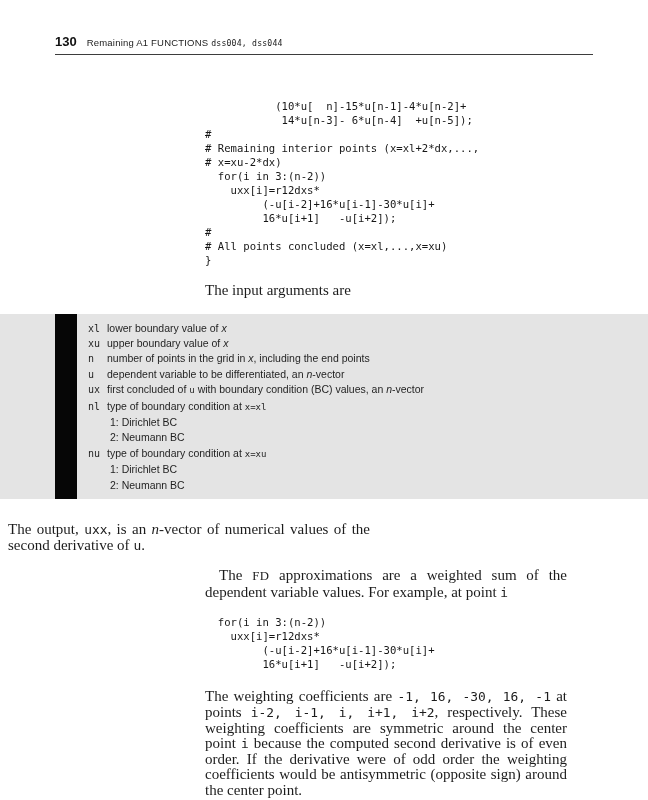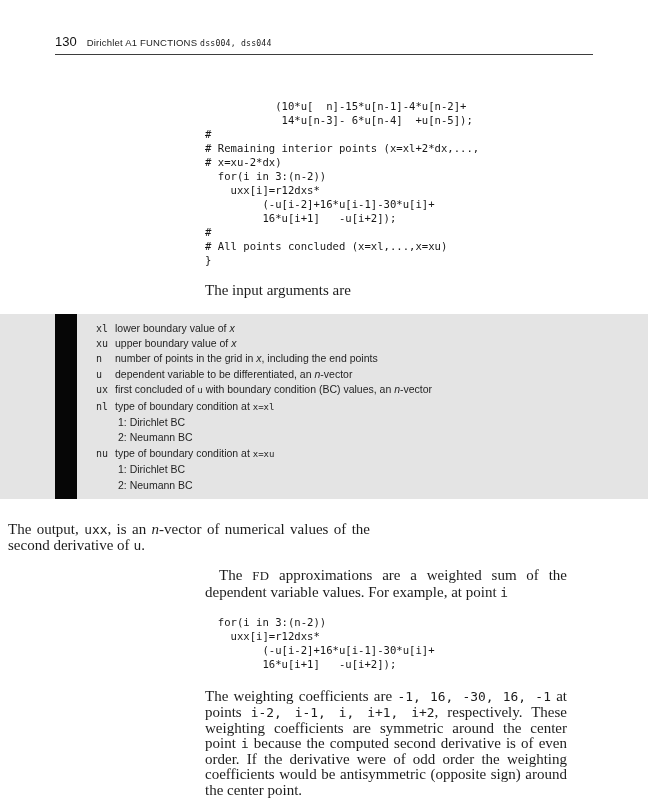--- a/index.html
+++ b/index.html
@@ -19,21 +19,21 @@
   
   .page-header {
     margin: 34px 55px 0 55px;
     padding-bottom: 5px;
     border-bottom: 1.5px solid #3d3d3d;
     display: flex;
     align-items: baseline;
     gap: 10px;
     font-family: "Liberation Sans", sans-serif;
   }
-  .page-num { font-weight: normal; font-size: 13px; color: #111; }
+  .page-num { font-weight: bold; font-size: 13px; color: #111; }
   .header-title { font-size: 9.5px; letter-spacing: 0.2px; color: #222; }
 
   
   .col { margin-left: 205px; width: 362px; }
 
   
   .code {
     font-family: "DejaVu Sans Mono", "Liberation Mono", monospace;
     font-size: 10.6px;
     line-height: 14px;
@@ -60,21 +60,21 @@
   .m { font-family: "DejaVu Sans Mono", "Liberation Mono", monospace; font-size: 0.86em; text-align: center; }
   .i { font-style: italic; }
   .sc { font-size: 0.85em; letter-spacing: 0.4px; }
 
   
   .argbox {
     position: relative;
     margin-top: 12px;
     width: 648px;
     background: var(--box_bg, #e4e4e4);
-    padding: 7px 0 6px 8px;
+    padding: 7px 0 6px 0;
     box-sizing: border-box;
   }
   .argbar {
     position: absolute;
     left: 55px; top: 0; bottom: 0;
     width: 22px;
     background: var(--bar, #060606);
   }
   .arglist {
     margin-left: 88px;
@@ -88,21 +88,21 @@
   .term { font-family: "DejaVu Sans Mono", "Liberation Mono", monospace; font-size: 10px; }
   .argsub { margin-left: 22px; }
 </style>
 </head>
 <body>
 
 <div class="page">
 
   <header class="page-header">
     <span class="page-num">130</span>
-    <span class="header-title"><span>Dirichlet A1  FUNCTIONS </span><span class="m">dss004, dss044</span></span>
+    <span class="header-title"><span>Remaining A1  FUNCTIONS </span><span class="m">dss004, dss044</span></span>
   </header>
 
   <div class="col code code-1">
     <div>           (10*u[  n]-15*u[n-1]-4*u[n-2]+</div>
     <div>            14*u[n-3]- 6*u[n-4]  +u[n-5]);</div>
     <div>#</div>
     <div># Remaining interior points (x=xl+2*dx,...,</div>
     <div># x=xu-2*dx)</div>
     <div>  for(i in 3:(n-2))</div>
     <div>    uxx[i]=r12dxs*</div>

